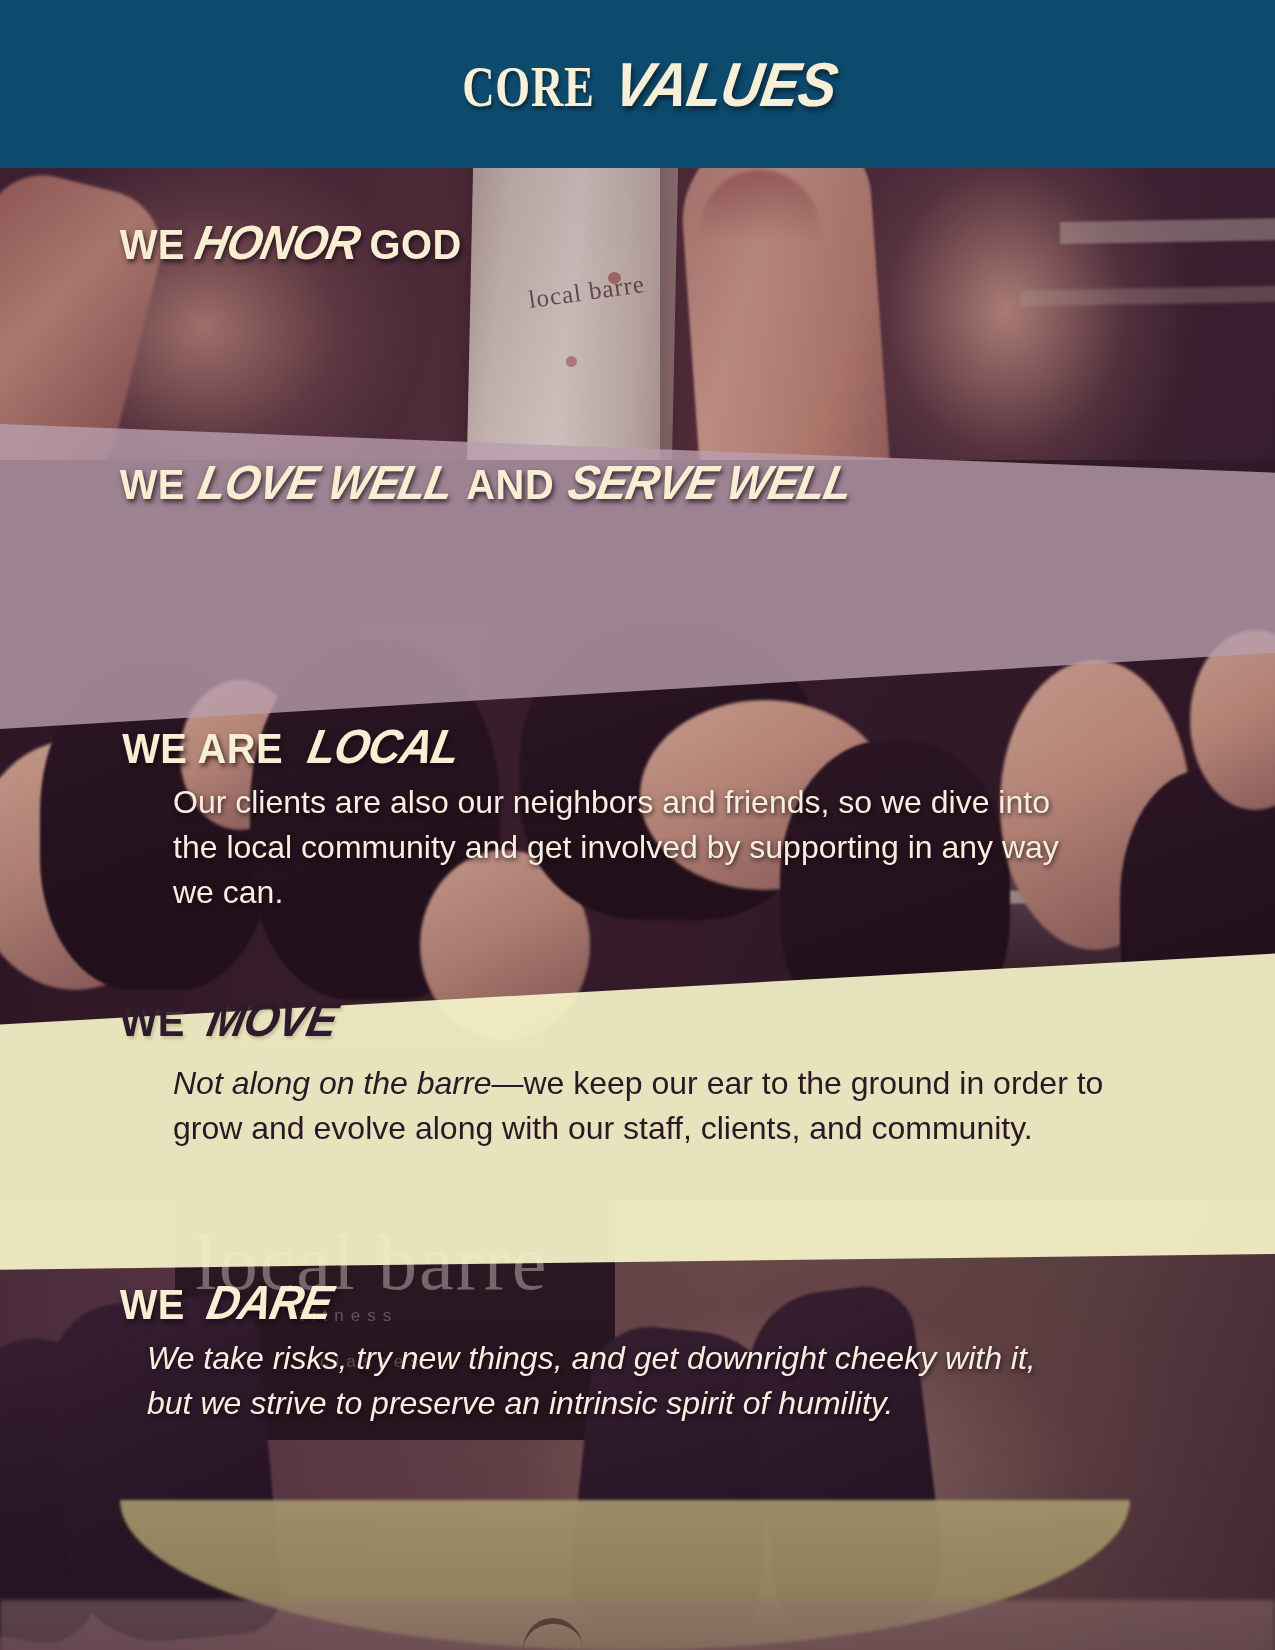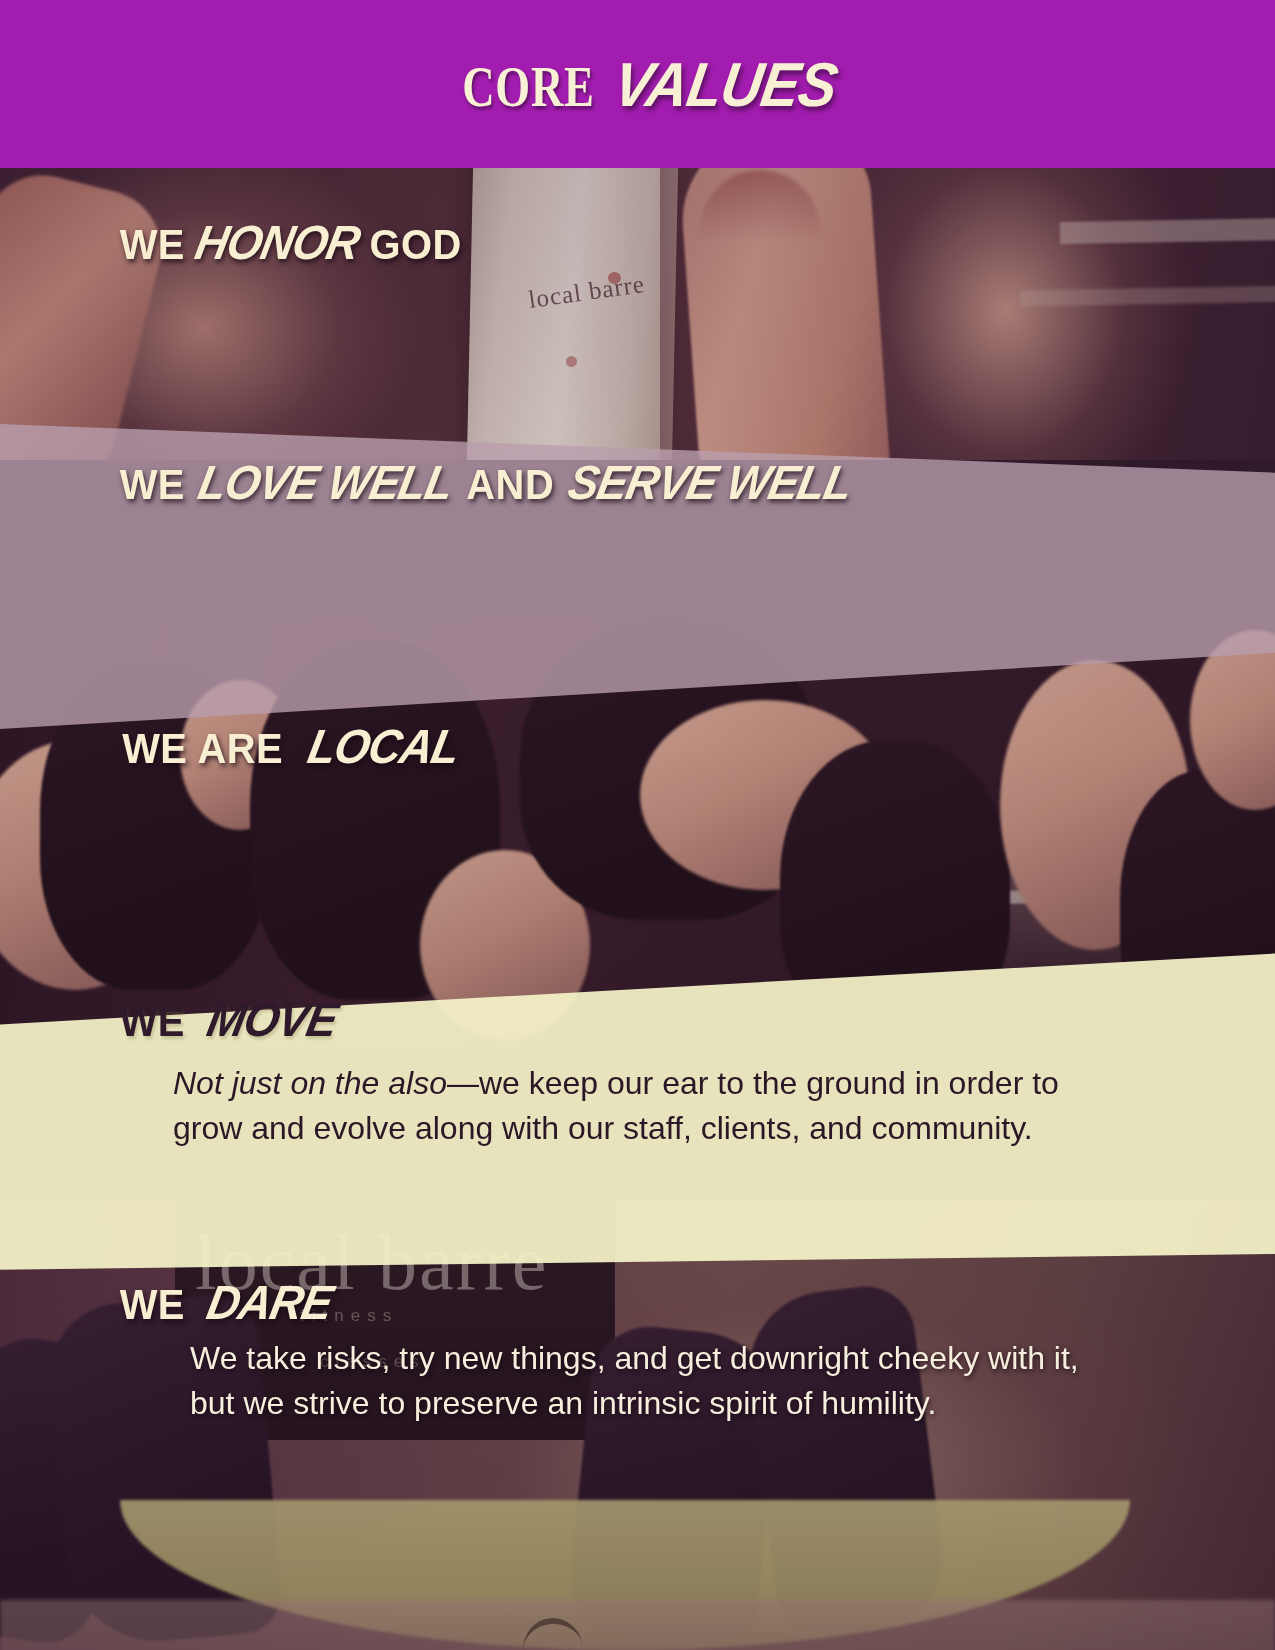--- a/index.html
+++ b/index.html
@@ -192,21 +192,21 @@
   .band-cream {
     top: 930px; height: 420px;
     background: rgba(245,243,200,0.93);
     clip-path: polygon(0% 23%, 100% 5%, 100% 77%, 0% 81%);
   }
 
   
   .titlebar {
     position: absolute; left: 0; top: 0;
     width: 1275px; height: 168px;
-    background: #a21caf;
+    background: #0c4a6e;
     display: flex; align-items: center; justify-content: center;
     z-index: 6;
   }
   .title {
     display: flex; align-items: baseline; gap: 10px;
     color: #f8f0d4;
   }
   .title .word-core {
     font-family: "Liberation Serif", serif;
     font-weight: 700;
@@ -283,21 +283,21 @@
   #v-love  { left: 118px; top: 458px; }
   #v-love p { margin-left: 55px; max-width: 965px; }
 
   #v-local { left: 118px; top: 722px; }
   #v-local p { margin-left: 55px; max-width: 900px; }
 
   #v-move  { left: 118px; top: 995px; }
   #v-move p { margin-left: 55px; max-width: 945px; margin-top: 16px; }
 
   #v-dare  { left: 118px; top: 1278px; }
-  #v-dare p { margin-left: 72px; max-width: 890px; margin-top: 4px; }
+  #v-dare p { margin-left: 29px; max-width: 890px; margin-top: 4px; font-style: italic; }
 </style>
 </head>
 <body>
 
 <div id="poster">
 
   <div class="photo photoA">
     <div class="photo-inner">
       <div class="base"></div>
       <div class="armL"></div>
@@ -378,29 +378,30 @@
       <span class="script">SERVE WELL</span>
     </h2>
   </div>
 
   <div class="value light" id="v-local">
     <h2>
       <span class="plain">WE ARE</span>
       <span class="sp"></span>
       <span class="script">LOCAL</span>
     </h2>
+    <p>Our clients are also our neighbors and friends, so we dive into the local community and get involved by supporting in any way we can.</p>
   </div>
 
   <div class="value dark" id="v-move">
     <h2>
       <span class="plain">WE</span>
       <span class="sp"></span>
       <span class="script">MOVE</span>
     </h2>
-    <p><span class="ital">Not just on the also</span><span>—we keep our ear to the ground in order to grow and evolve along with our staff, clients, and community.</span></p>
+    <p><span class="ital">Not along on the barre</span><span>—we keep our ear to the ground in order to grow and evolve along with our staff, clients, and community.</span></p>
   </div>
 
   <div class="value light" id="v-dare">
     <h2>
       <span class="plain">WE</span>
       <span class="sp"></span>
       <span class="script">DARE</span>
     </h2>
     <p>We take risks, try new things, and get downright cheeky with it, but we strive to preserve an intrinsic spirit of humility.</p>
   </div>

